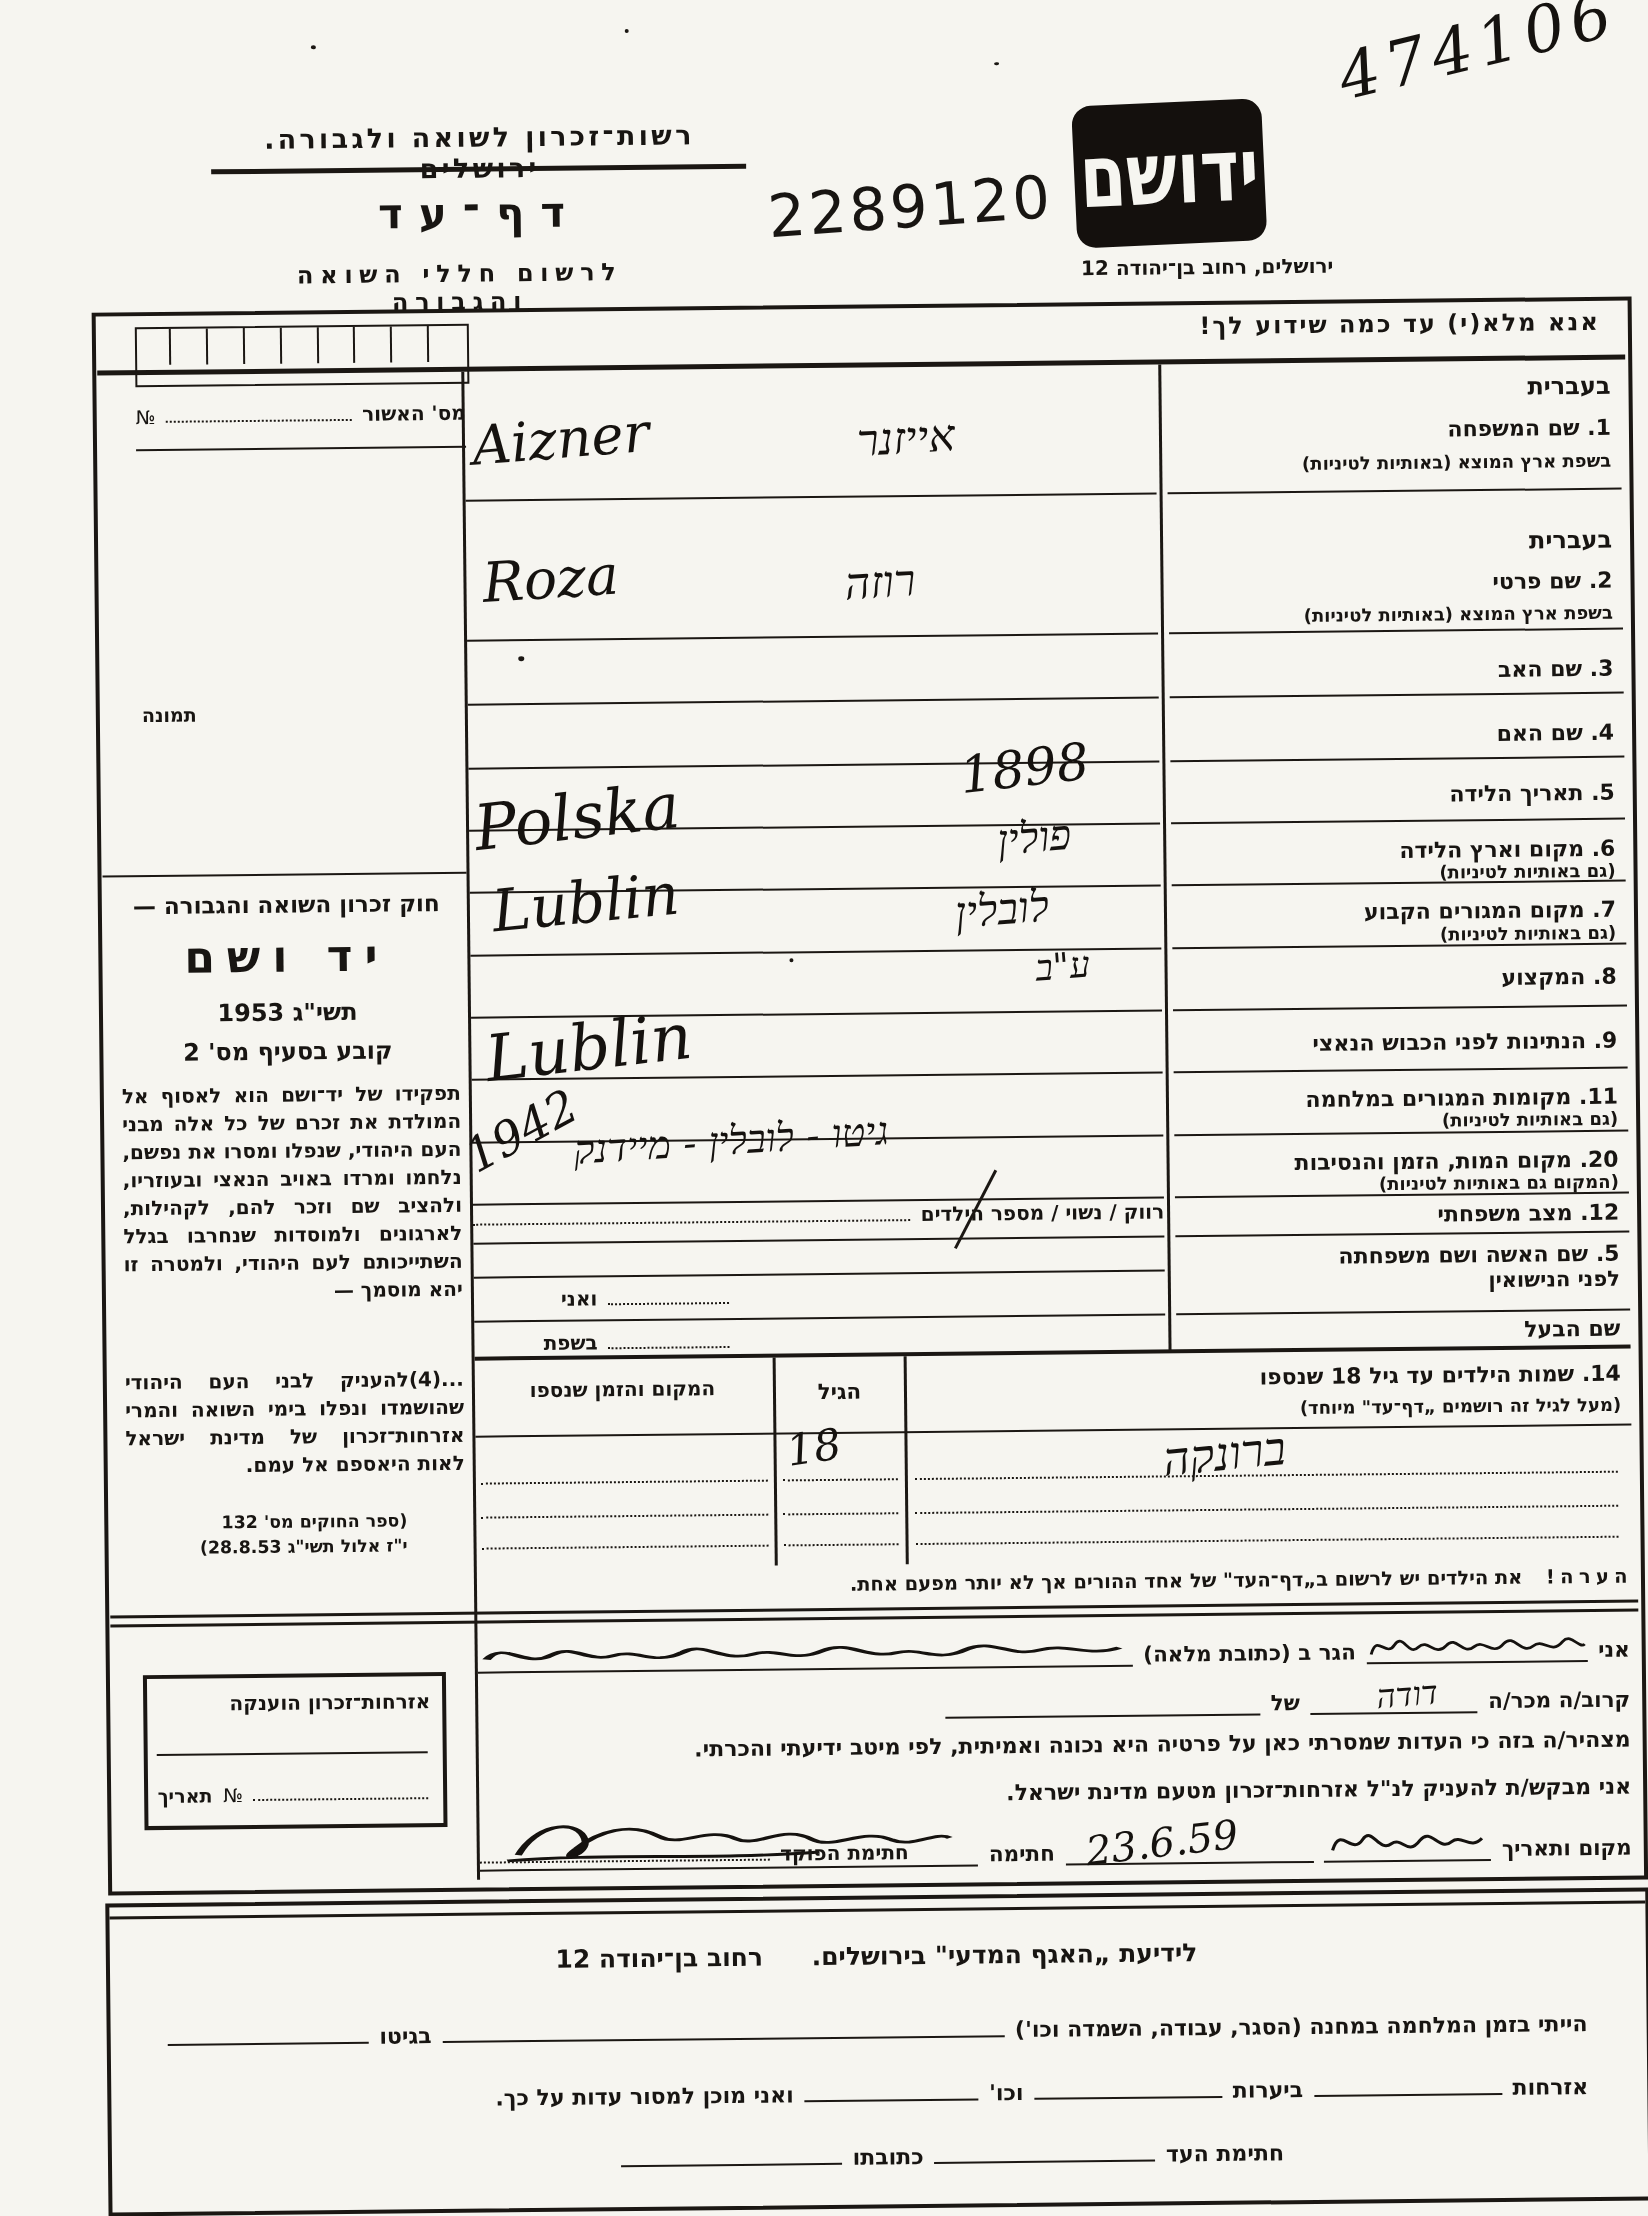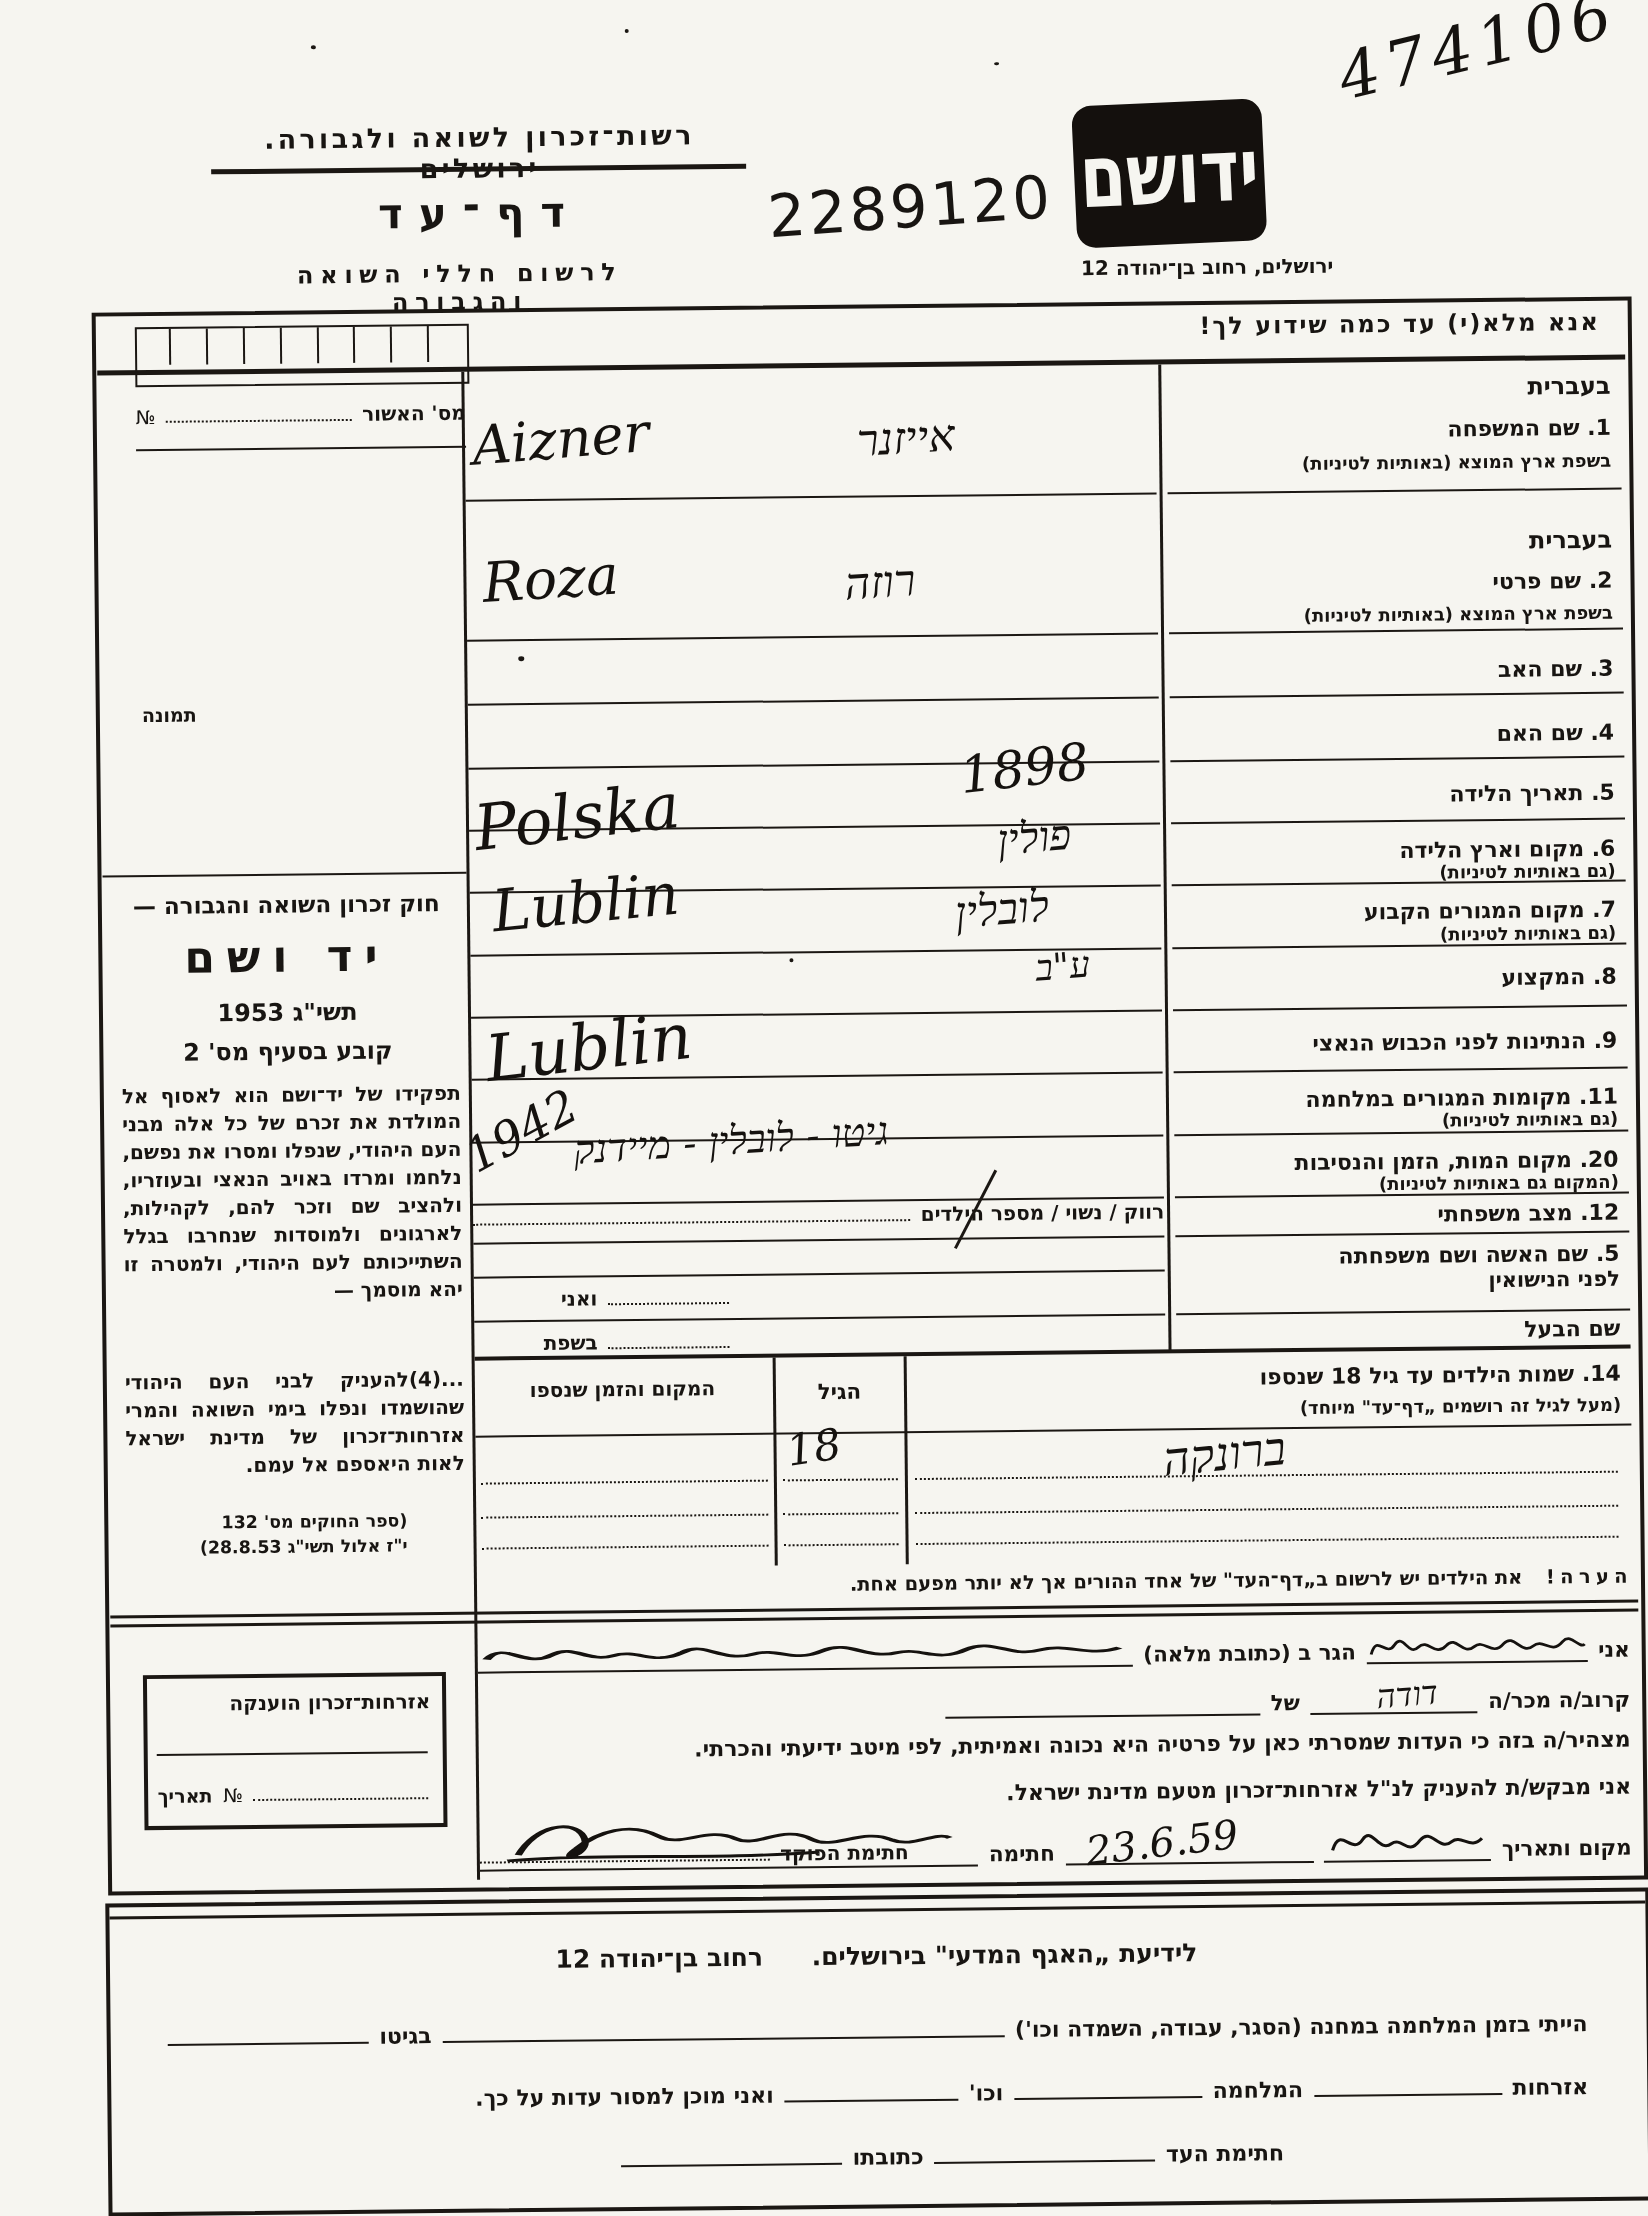--- a/index.html
+++ b/index.html
@@ -332,21 +332,21 @@
     <div class="rowflex" style="position:absolute;left:57px;top:119px;width:1420px;font-size:22px;">
       <span class="b heb">הייתי בזמן המלחמה במחנה (הסגר, עבודה, השמדה וכו')</span>
       <span class="thin grow" style="margin-bottom:5.4px;"></span>
       <span class="b heb">בגיטו</span>
       <span class="thin" style="width:201px;margin-bottom:5.4px;"></span>
     </div>
 
     <div class="rowflex" style="position:absolute;left:57px;top:182px;width:1420px;font-size:22px;">
       <span class="b heb">אזרחות</span>
       <span class="thin" style="width:188px;margin-bottom:5.4px;"></span>
-      <span class="b heb">המלחמה</span>
+      <span class="b heb">ביערות</span>
       <span class="thin" style="width:188px;margin-bottom:5.4px;"></span>
       <span class="b heb">וכו'</span>
       <span class="thin" style="width:174px;margin-bottom:5.4px;"></span>
       <span class="b heb">ואני מוכן למסור עדות על כך.</span>
     </div>
 
     <div class="rowflex" style="position:absolute;left:301px;top:245px;width:871px;font-size:22px;">
       <span class="b heb">חתימת העד</span>
       <span class="thin" style="width:221px;margin-bottom:5.4px;"></span>
       <span class="b heb">כתובתו</span>

